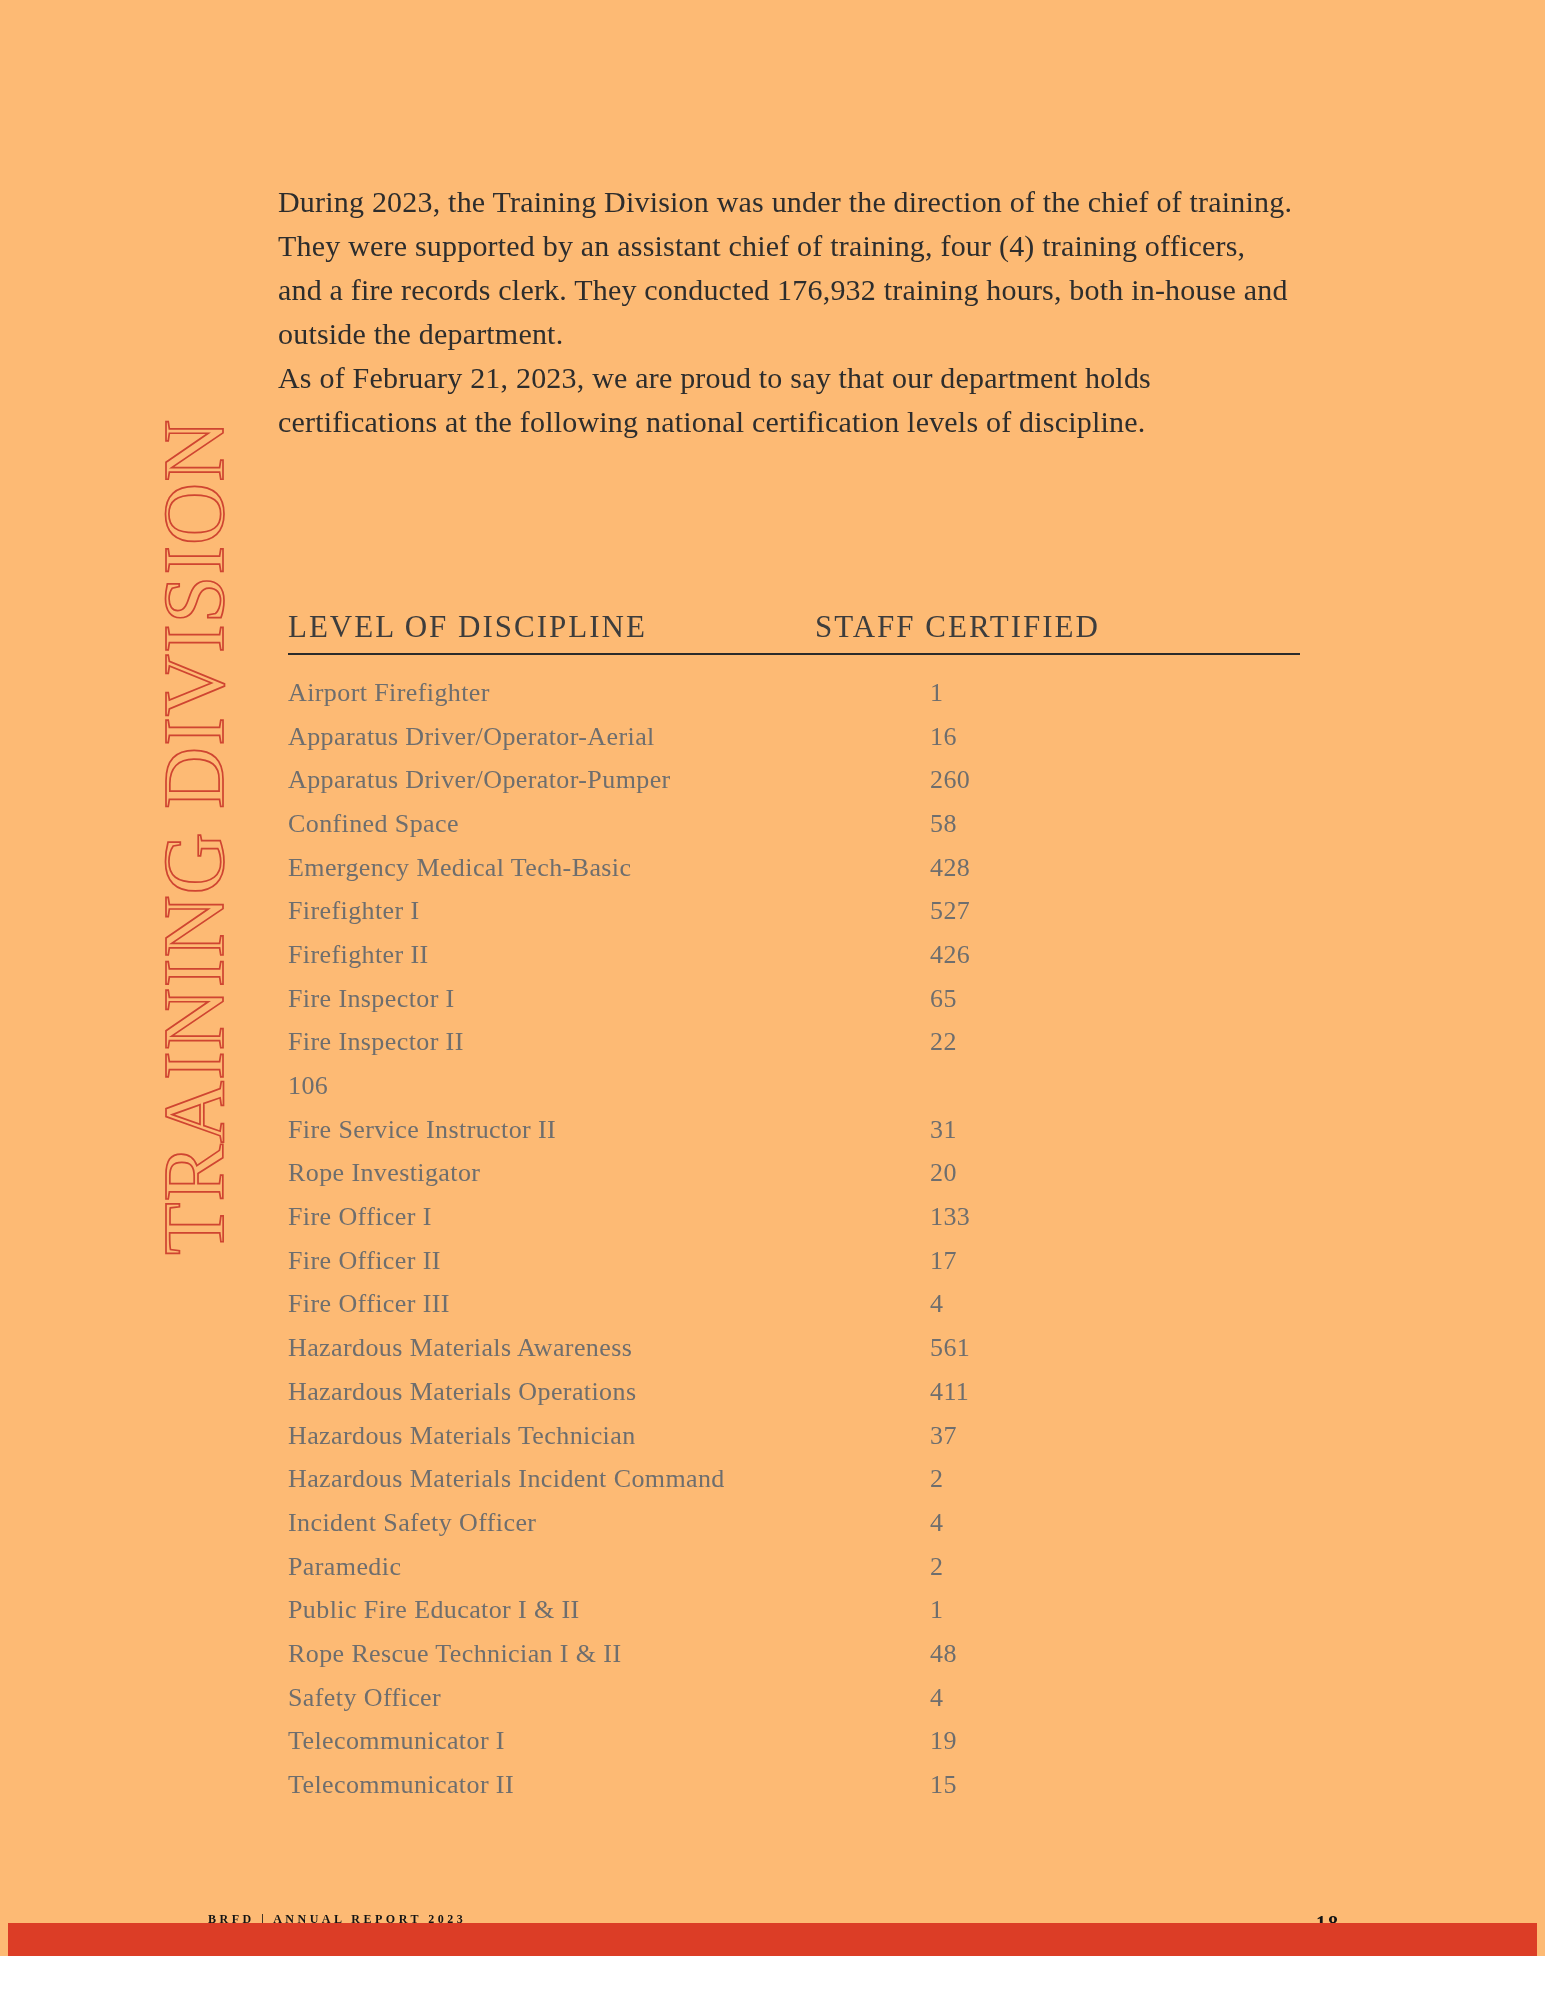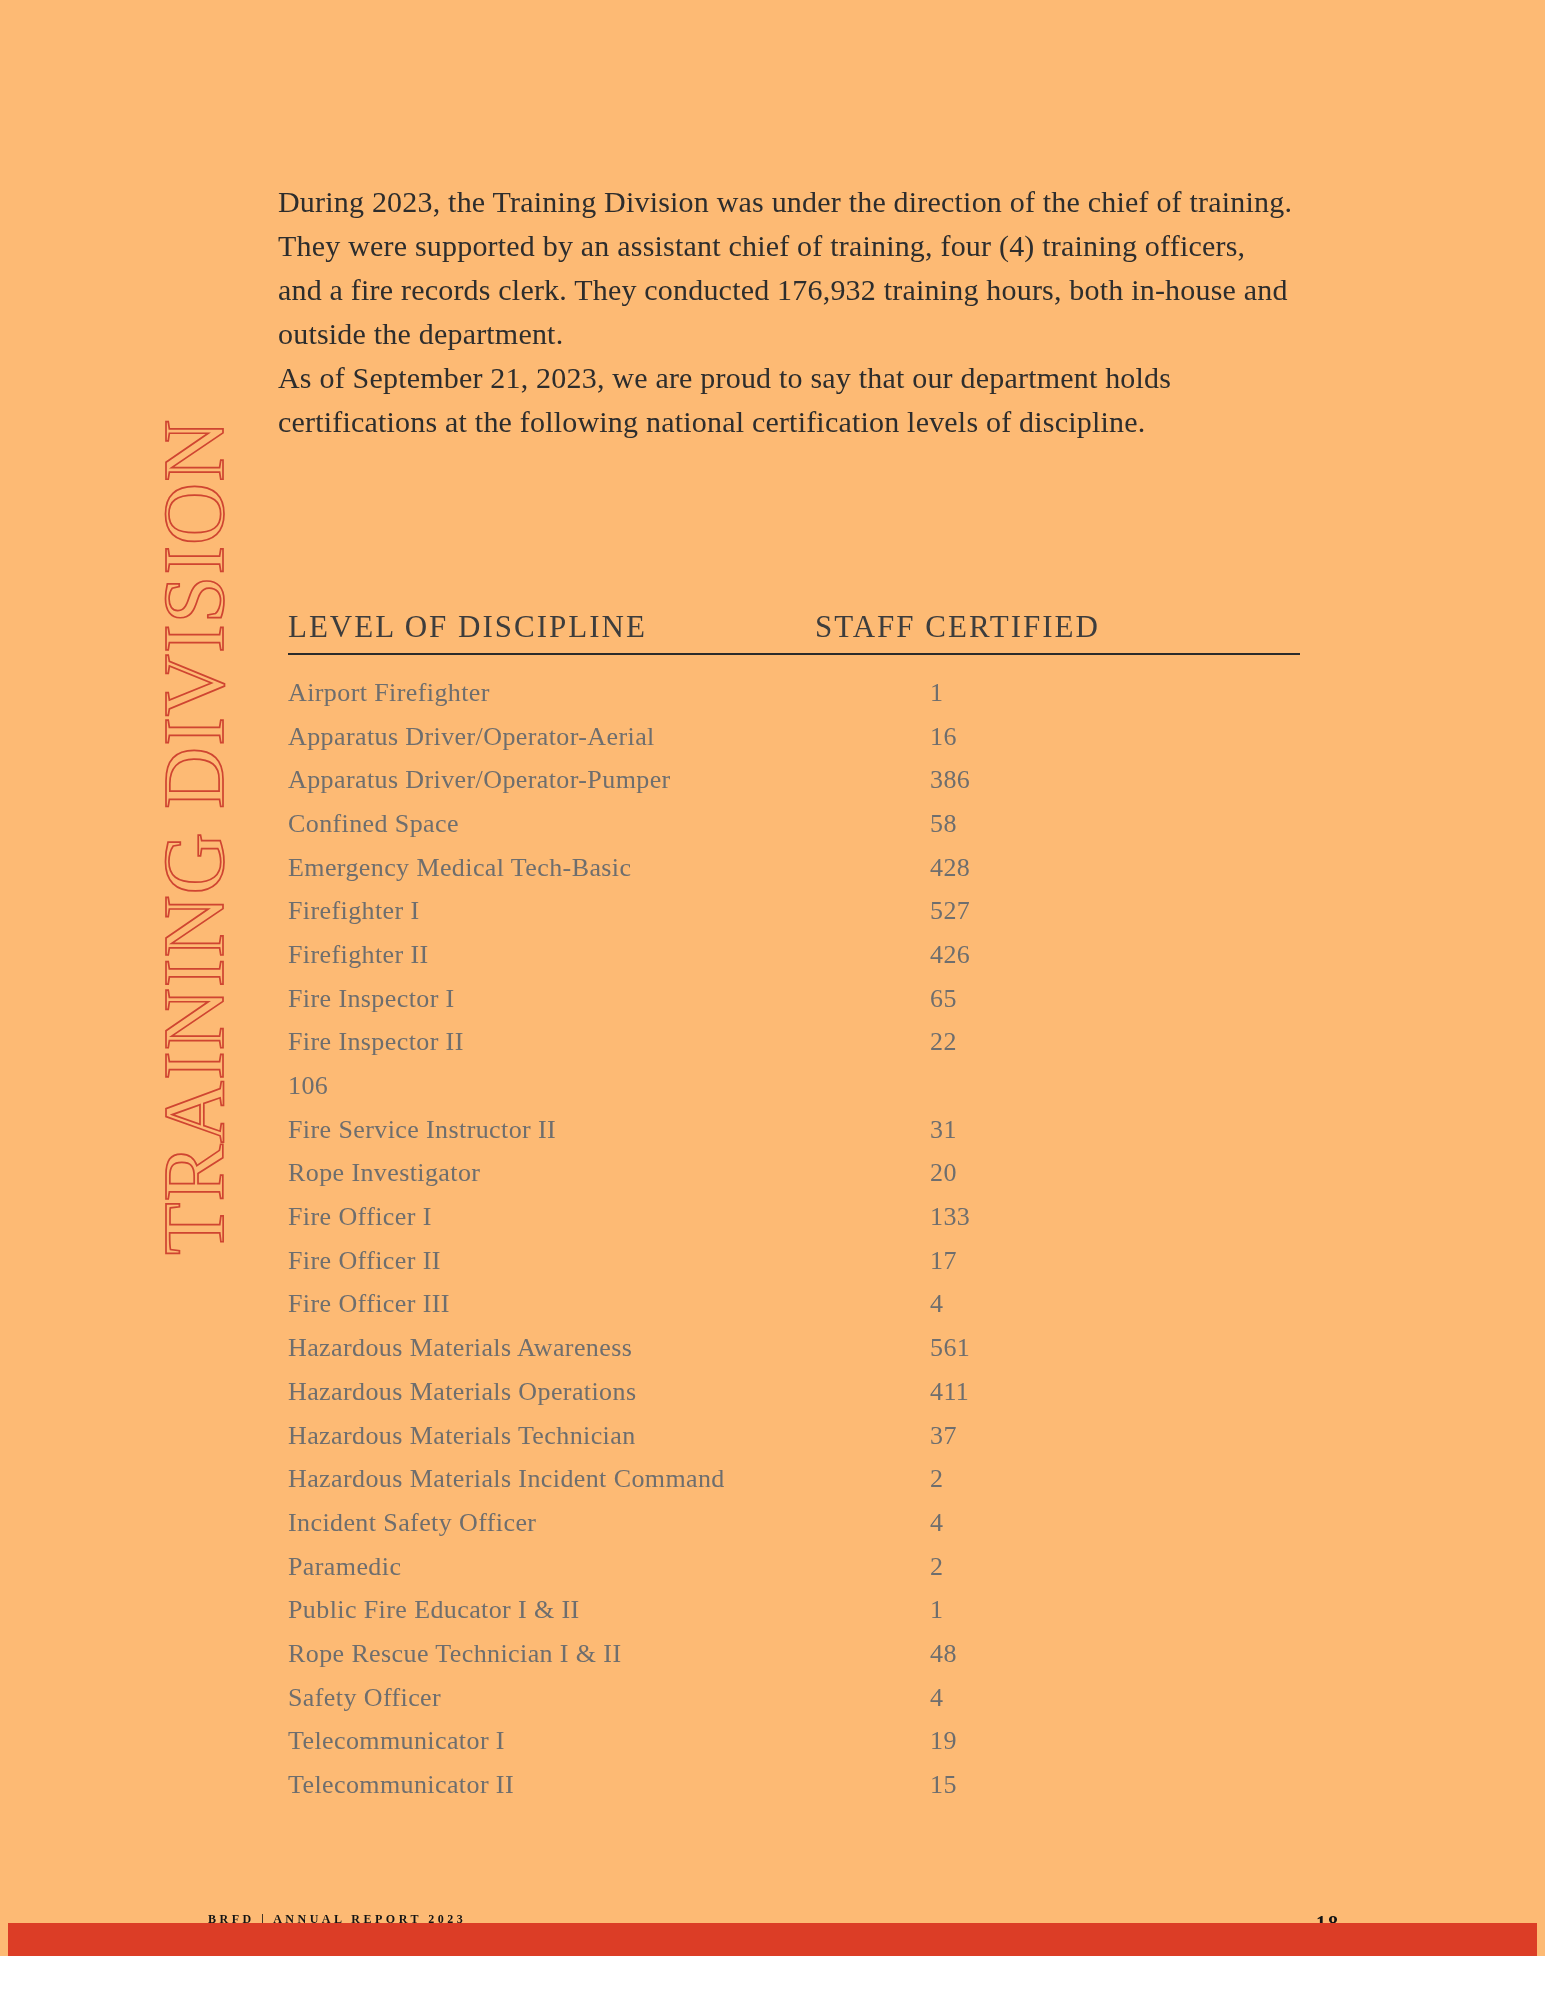--- a/index.html
+++ b/index.html
@@ -108,21 +108,21 @@
     background:#dc3d26;
   }
 </style>
 </head>
 <body>
 
 <div class="page">
 
   <div class="intro">
     <p>During 2023, the Training Division was under the direction of the chief of training. They were supported by an assistant chief of training, four (4) training officers, and a fire records clerk. They conducted 176,932 training hours, both in-house and outside the department.</p>
-    <p>As of September 21, 2023, we are proud to say that our department holds certifications at the following national certification levels of discipline.</p>
+    <p>As of February 21, 2023, we are proud to say that our department holds certifications at the following national certification levels of discipline.</p>
   </div>
 
   <div class="vertical-title">TRAINING DIVISION</div>
 
   <div class="cert-table">
     <div class="thead">
       <span class="col1">LEVEL OF DISCIPLINE</span>
       <span class="col2">STAFF CERTIFIED</span>
     </div>
     <div class="rule"></div>
@@ -130,21 +130,21 @@
         <div class="trow">
           <span class="tlabel">Airport Firefighter</span>
           <span class="tvalue">1</span>
         </div>
         <div class="trow">
           <span class="tlabel">Apparatus Driver/Operator-Aerial</span>
           <span class="tvalue">16</span>
         </div>
         <div class="trow">
           <span class="tlabel">Apparatus Driver/Operator-Pumper</span>
-          <span class="tvalue">386</span>
+          <span class="tvalue">260</span>
         </div>
         <div class="trow">
           <span class="tlabel">Confined Space</span>
           <span class="tvalue">58</span>
         </div>
         <div class="trow">
           <span class="tlabel">Emergency Medical Tech-Basic</span>
           <span class="tvalue">428</span>
         </div>
         <div class="trow">

